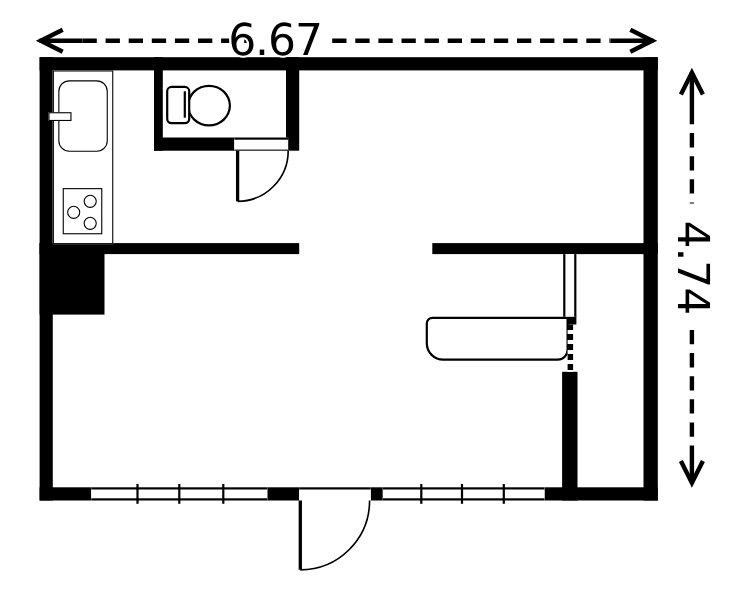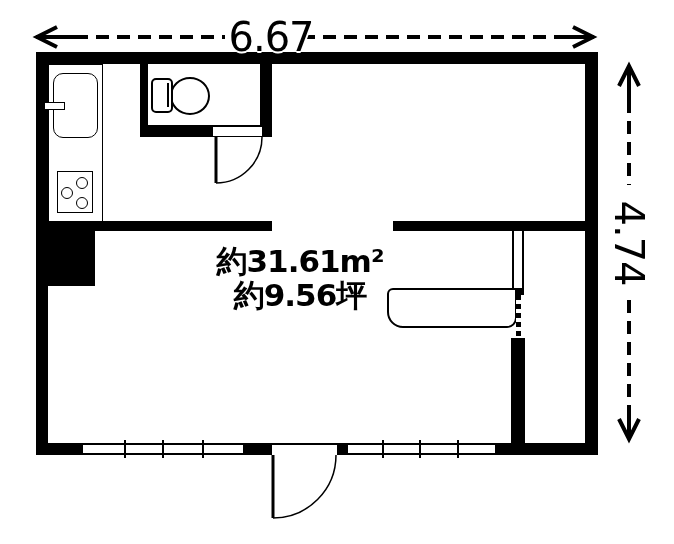--- a/index.html
+++ b/index.html
@@ -118,21 +118,17 @@
         <path d="M629 66 V100" stroke-width="4"></path>
         <path d="M629 100 V185" stroke-width="4" stroke-dasharray="13 8"></path>
         <path d="M629 300 V405" stroke-width="4" stroke-dasharray="13 8"></path>
         <path d="M629 405 V439" stroke-width="4"></path>
         <path d="M619 86 L629 66 L639 86" stroke-width="4"></path>
         <path d="M619 419 L629 439 L639 419" stroke-width="4"></path>
       </g>
     </g>
   </svg>
 
-  <div class="dim-label" style="left:216px;top:15px;width:110px;">6.67</div>
+  <div class="dim-label" style="left:195px;top:15px;width:110px;">6.67</div>
   <div class="dim-label" style="left:574px;top:221px;width:110px;transform:rotate(90deg);">4.74</div>
 
-  <div class="abs" style="left:185px;top:244px;width:230px;">
-    <div class="area-label" style="position:static;">約31.61m²</div>
-    <div class="area-label" style="position:static;">約9.56坪</div>
-  </div>
 
 </div>
 
 </body></html>

